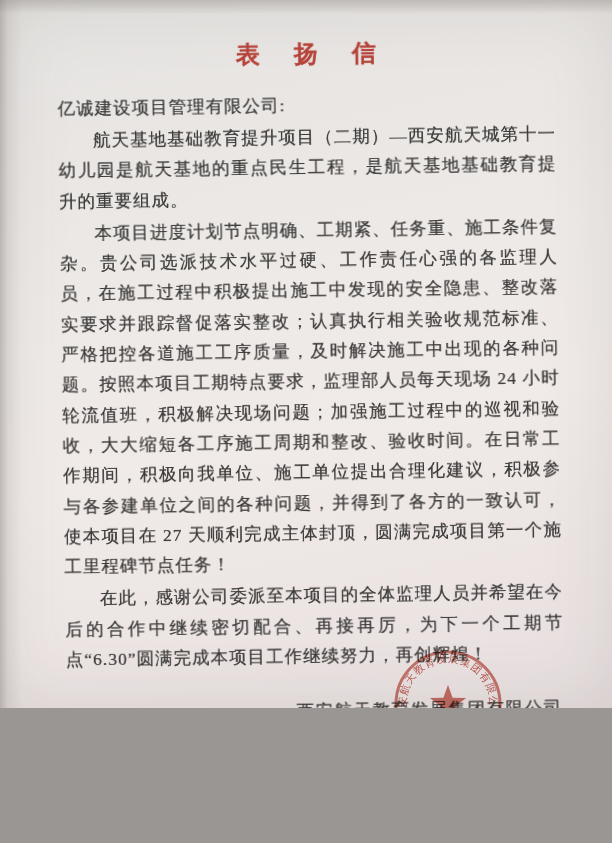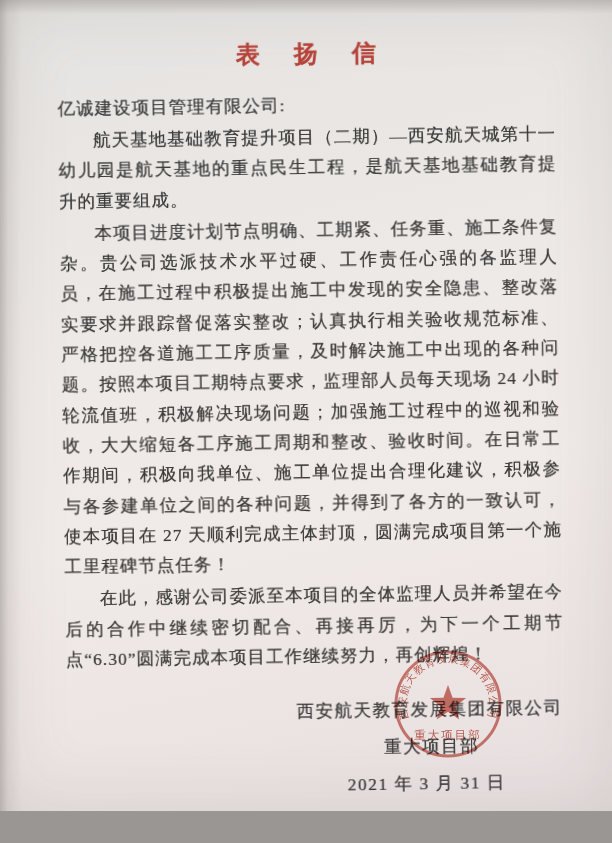--- a/index.html
+++ b/index.html
@@ -3,21 +3,21 @@
 <meta charset="utf-8">
 <style>
   html, body {
     margin: 0;
     padding: 0;
     background: #9a9694;
   }
   .photo {
     position: relative;
     width: 612px;
-    height: 811px;
+    height: 708px;
     overflow: hidden;
     background:
       linear-gradient(180deg, rgba(118,112,108,0.30) 0px, rgba(118,112,108,0) 14px),
       linear-gradient(90deg, rgba(108,102,98,0.32) 0px, rgba(108,102,98,0.10) 8px, rgba(108,102,98,0) 22px),
       linear-gradient(168deg, #e5e3e1 0%, #e9e6e4 20%, #eeeae8 42%, #f0eae8 60%, #ece5e4 80%, #e7dfdf 100%);
     box-shadow: inset 0 0 70px rgba(110,100,95,0.15);
     font-family: "Liberation Serif", "DejaVu Serif", serif;
   }
   .content {
     position: absolute;

